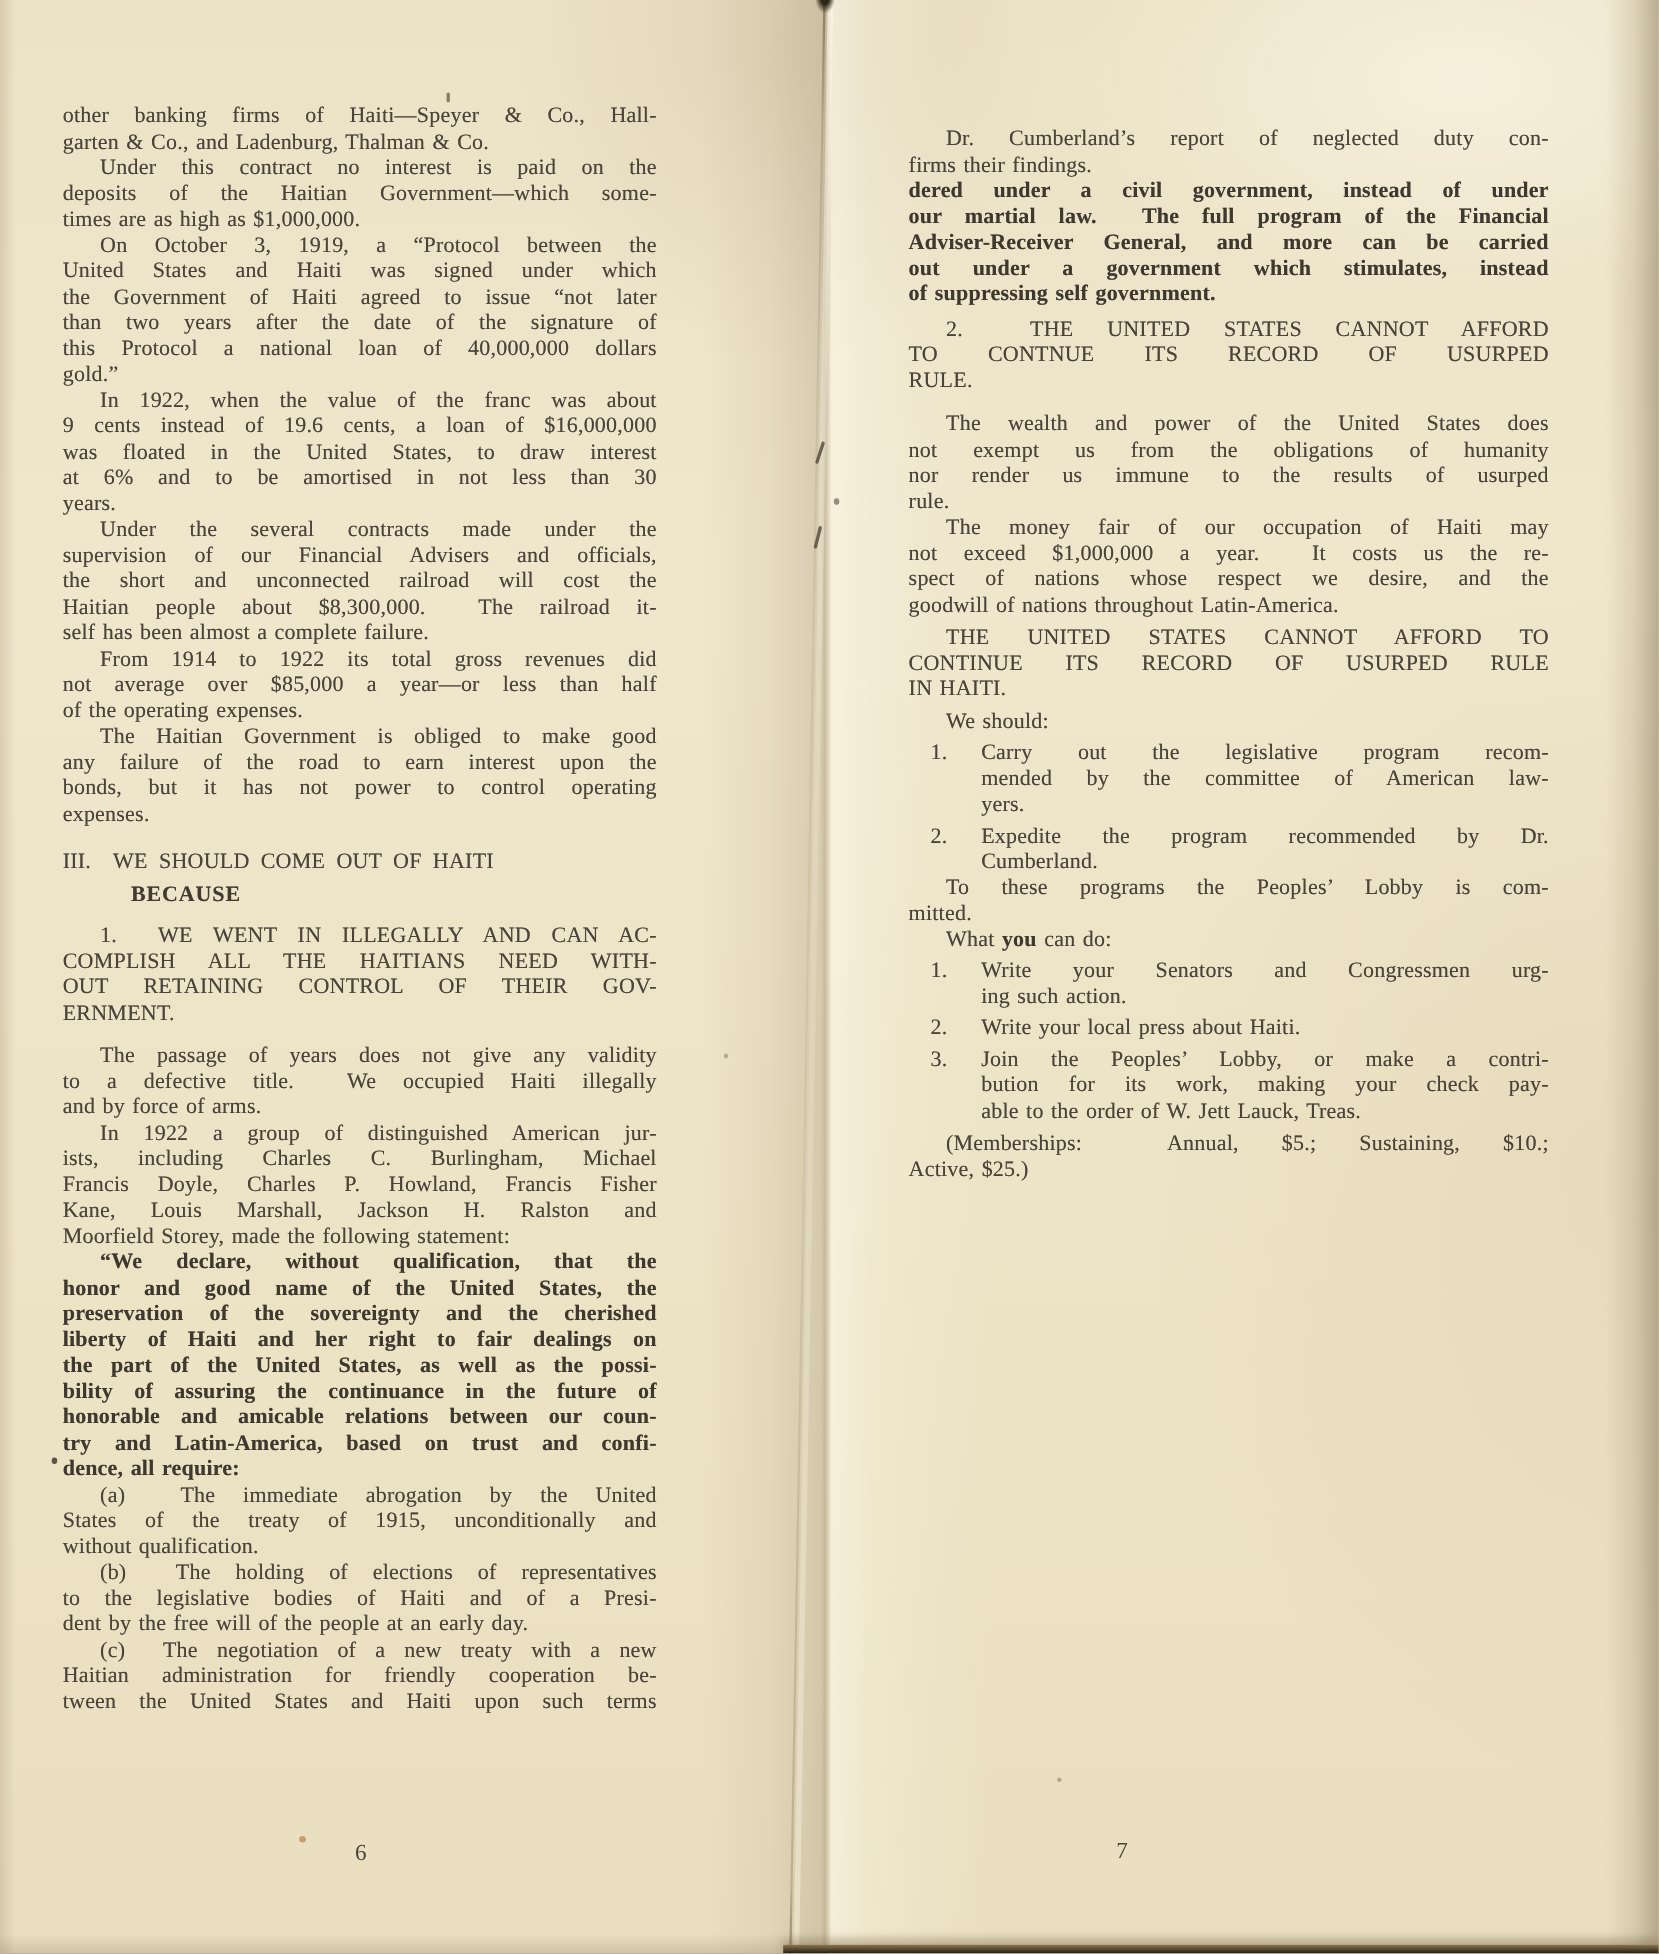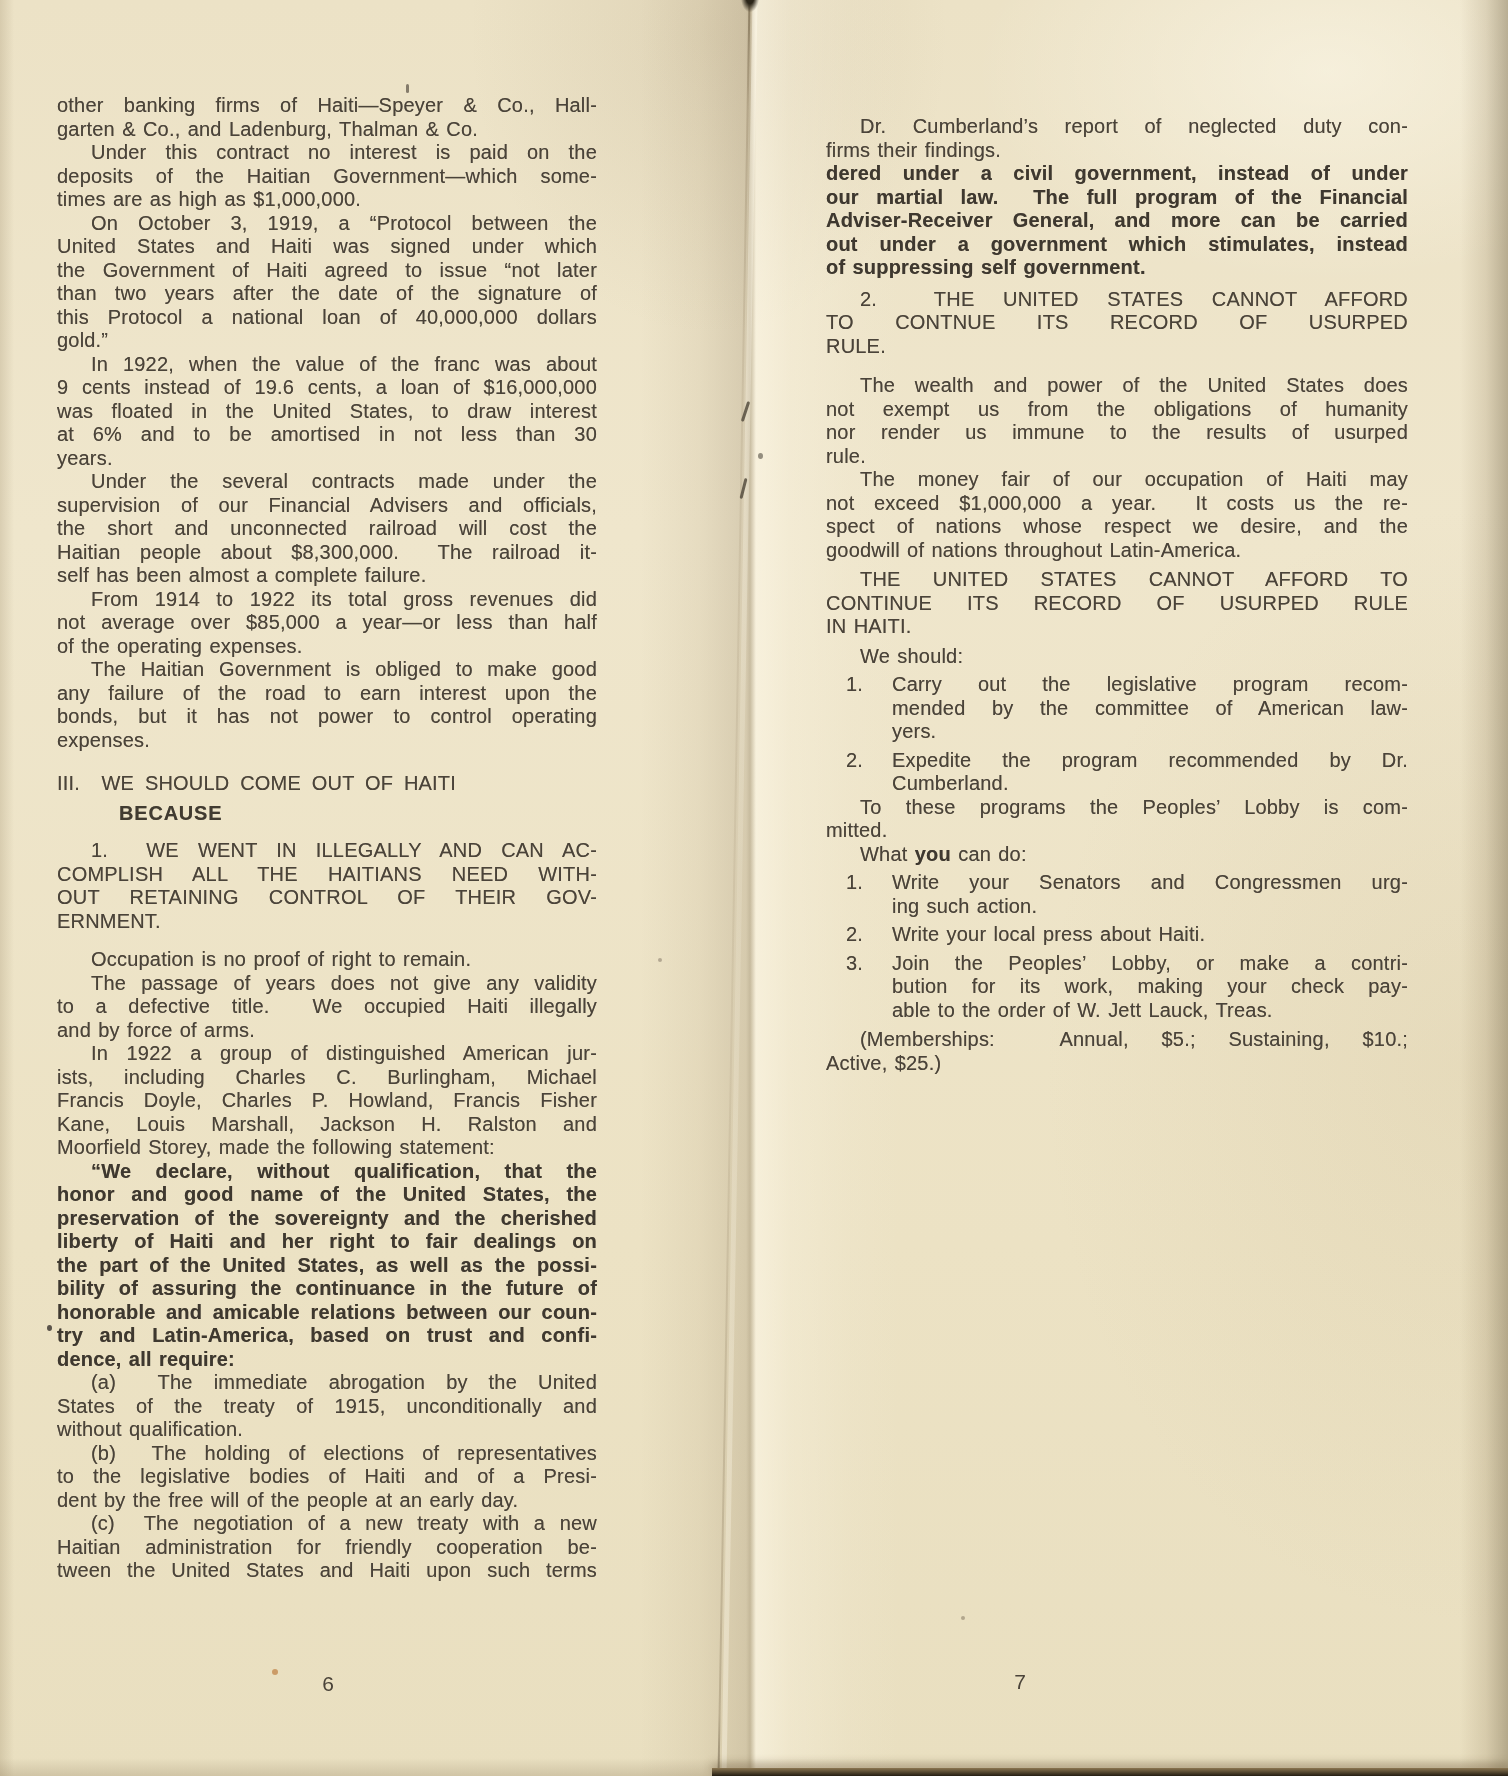--- a/index.html
+++ b/index.html
@@ -1,20 +1,20 @@
 <!DOCTYPE html>
 <html><head>
 <meta charset="utf-8">
 <style>
   html,body{margin:0;padding:0;background:#888;}
   .scan{
     position:relative;
     width:1508px;height:1776px;
     overflow:hidden;
-    font-family:Liberation Sans, sans-serif;
+    font-family:Liberation Serif, serif;
     color:#4a4339;
     background-color:#ece2c6;
     background-image:
       linear-gradient(90deg, rgba(130,110,75,.20) 0px, rgba(130,110,75,0) 14px),
       linear-gradient(270deg, rgba(95,80,50,.38) 0px, rgba(130,110,75,.18) 22px, rgba(130,110,75,0) 48px),
       linear-gradient(0deg, rgba(120,100,70,.22) 0px, rgba(120,100,70,0) 18px),
       linear-gradient(90deg, rgba(0,0,0,0) 640px, rgba(150,128,92,.10) 700px, rgba(120,100,70,.20) 746px, rgba(110,92,62,.30) 750px, rgba(255,250,235,.55) 756px, rgba(250,244,226,.35) 790px, rgba(245,238,218,.15) 850px, rgba(0,0,0,0) 900px),
       radial-gradient(ellipse 500px 300px at 88% 4%, rgba(255,252,240,.50), rgba(255,252,240,0) 70%),
       radial-gradient(ellipse 400px 500px at 47% 2%, rgba(140,120,85,.13), rgba(140,120,85,0) 60%),
       radial-gradient(ellipse 600px 800px at 97% 60%, rgba(190,170,125,.15), rgba(190,170,125,0) 70%),
@@ -118,23 +118,20 @@
       <div class="blk because">
         <div class="line last"><span>BECAUSE</span></div>
       </div>
       <div class="blk caps caps1">
         <div class="line ind"><span>1.&nbsp; WE WENT IN ILLEGALLY AND CAN AC-</span></div>
         <div class="line"><span>COMPLISH ALL THE HAITIANS NEED WITH-</span></div>
         <div class="line"><span>OUT RETAINING CONTROL OF THEIR GOV-</span></div>
         <div class="line last"><span>ERNMENT.</span></div>
       </div>
       <div class="blk p">
-        <div class="line last ind"><span>Occupation is no proof of right to remain.</span></div>
-      </div>
-      <div class="blk p">
         <div class="line ind"><span>The passage of years does not give any validity</span></div>
         <div class="line"><span>to a defective title.&nbsp; We occupied Haiti illegally</span></div>
         <div class="line last"><span>and by force of arms.</span></div>
       </div>
       <div class="blk p">
         <div class="line ind"><span>In 1922 a group of distinguished American jur-</span></div>
         <div class="line"><span>ists, including Charles C. Burlingham, Michael</span></div>
         <div class="line"><span>Francis Doyle, Charles P. Howland, Francis Fisher</span></div>
         <div class="line"><span>Kane, Louis Marshall, Jackson H. Ralston and</span></div>
         <div class="line last"><span>Moorfield Storey, made the following statement:</span></div>

